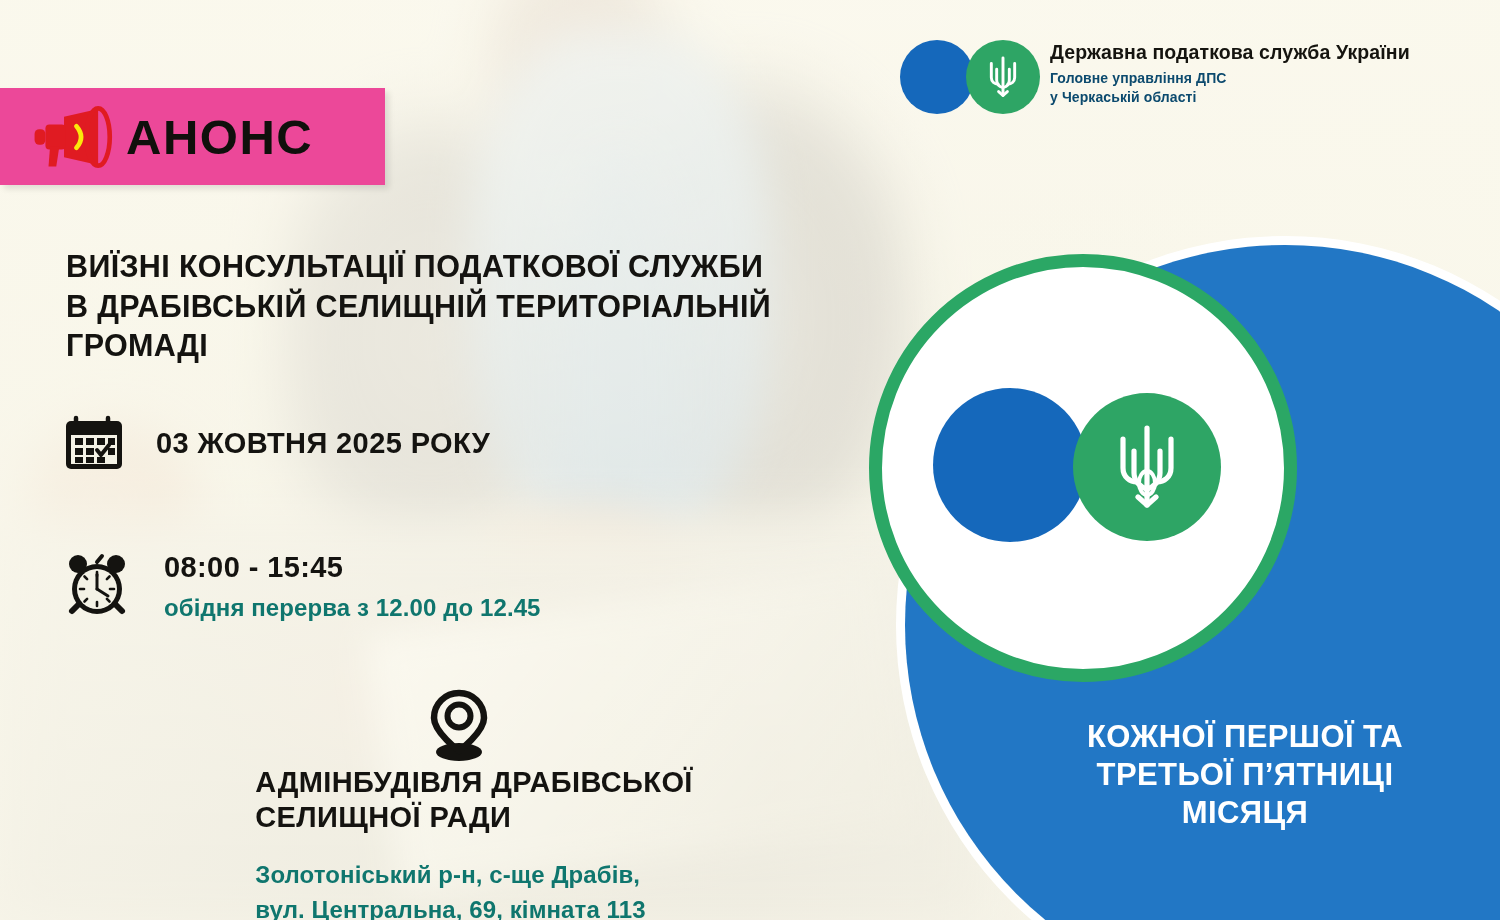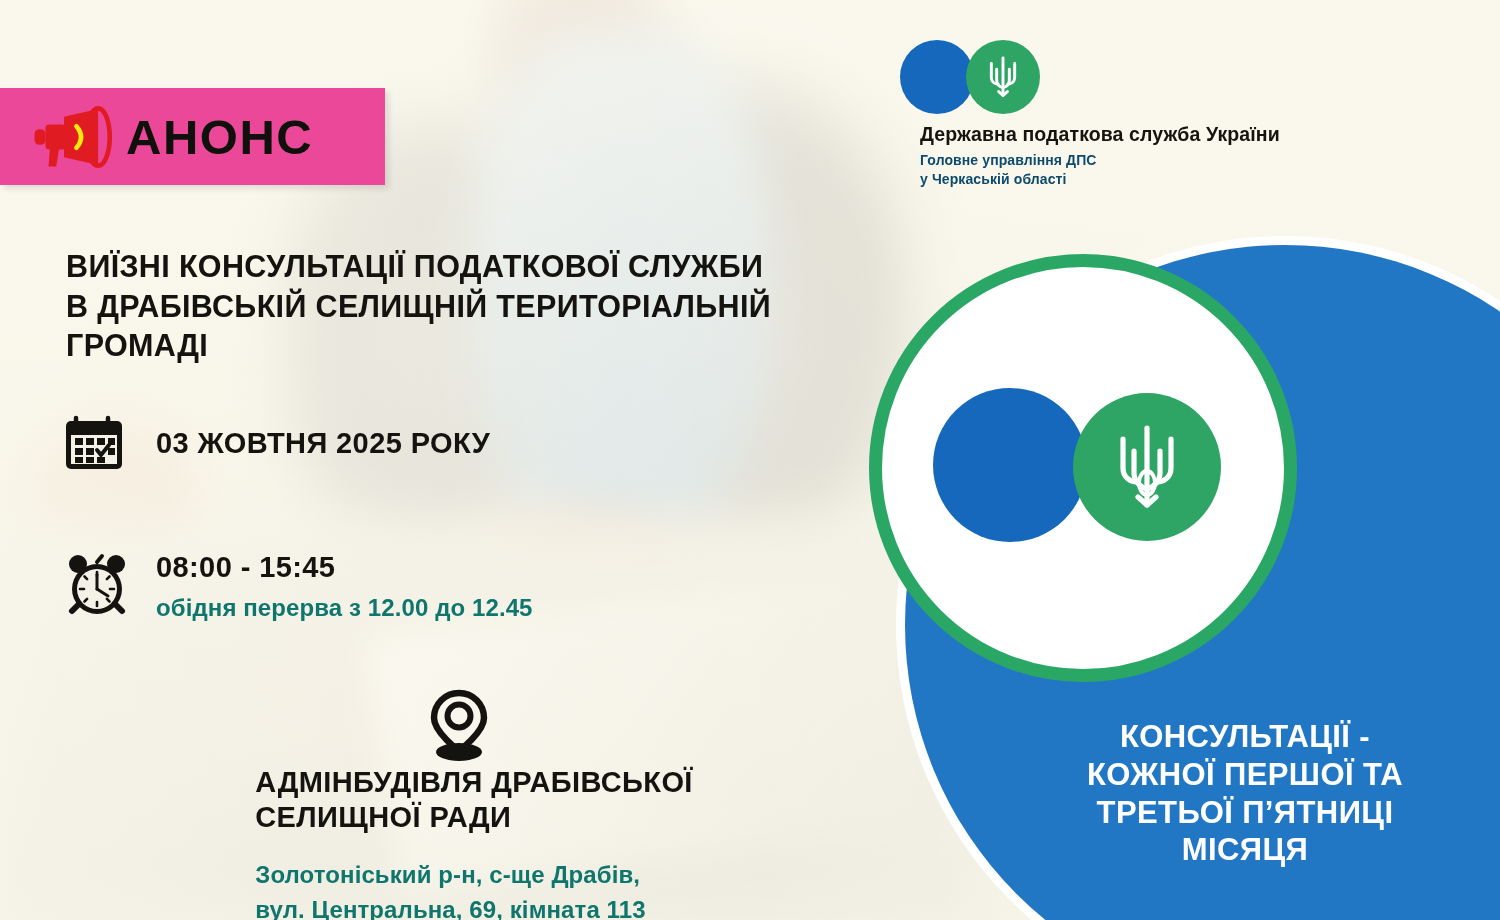--- a/index.html
+++ b/index.html
@@ -80,21 +80,21 @@
     filter:blur(24px);opacity:.8;
   }
   .bg-wash{
     position:absolute;inset:0;
     background:linear-gradient(100deg, rgba(250,248,236,.80) 0%, rgba(250,248,236,.55) 28%, rgba(250,248,236,.45) 55%, rgba(250,248,236,.72) 82%, rgba(250,248,236,.95) 100%);
   }
 
   
   .header-logo{
     position:absolute;left:900px;top:36px;
-    display:flex;align-items:flex-start;flex-direction:column;
+    display:flex;align-items:flex-start;
   }
   .hl-circles{position:relative;width:130px;height:82px;flex:0 0 auto;}
   .hl-blue{
     position:absolute;left:0;top:4px;width:74px;height:74px;border-radius:50%;
     background:#1568bb;
   }
   .hl-green{
     position:absolute;left:66px;top:4px;width:74px;height:74px;border-radius:50%;
     background:#2ea565;display:flex;align-items:center;justify-content:center;
   }
@@ -177,21 +177,21 @@
   .row-ico{width:92px;flex:0 0 auto;padding-top:2px;}
   .row-body{flex:1;}
   .r-strong{
     font-size:29px;font-weight:bold;color:#141310;letter-spacing:.4px;line-height:1.22;
   }
   .r-sub{
     font-size:24px;font-weight:bold;color:#0f766e;letter-spacing:.1px;line-height:1.32;
     margin-top:7px;
   }
   #row-date{margin-bottom:0;}
-  #row-time{margin-top:74px;}
+  #row-time{margin-top:74px;gap:8px;}
   #row-place{margin-top:63px;flex-direction:column;}
   #row-place .r-sub{margin-top:22px;}
   #row-place .r-sub div{line-height:1.45;}
 </style>
 </head>
 <body>
 
 <div class="poster">
 
   <div class="bg">
@@ -220,21 +220,20 @@
             <path d="M24 30 L24 52 C24 60 30 66 37 68 C44 66 50 60 50 52 L50 30"></path>
             <path d="M28 76 L37 84 L46 76"></path>
           </g>
           <ellipse cx="37" cy="62" rx="8" ry="12" fill="none" stroke="#ffffff" stroke-width="4"></ellipse>
         </svg>
       </div>
     </div>
   </div>
 
   <div class="blob-text">
-    <div>КОНСУЛЬТАЦІЇ -</div>
     <div>КОЖНОЇ ПЕРШОЇ ТА</div>
     <div>ТРЕТЬОЇ П’ЯТНИЦІ</div>
     <div>МІСЯЦЯ</div>
   </div>
 
   <div class="header-logo">
     <div class="hl-circles">
       <div class="hl-blue"></div>
       <div class="hl-green">
         <svg width="36" height="46" viewBox="0 0 74 92">

